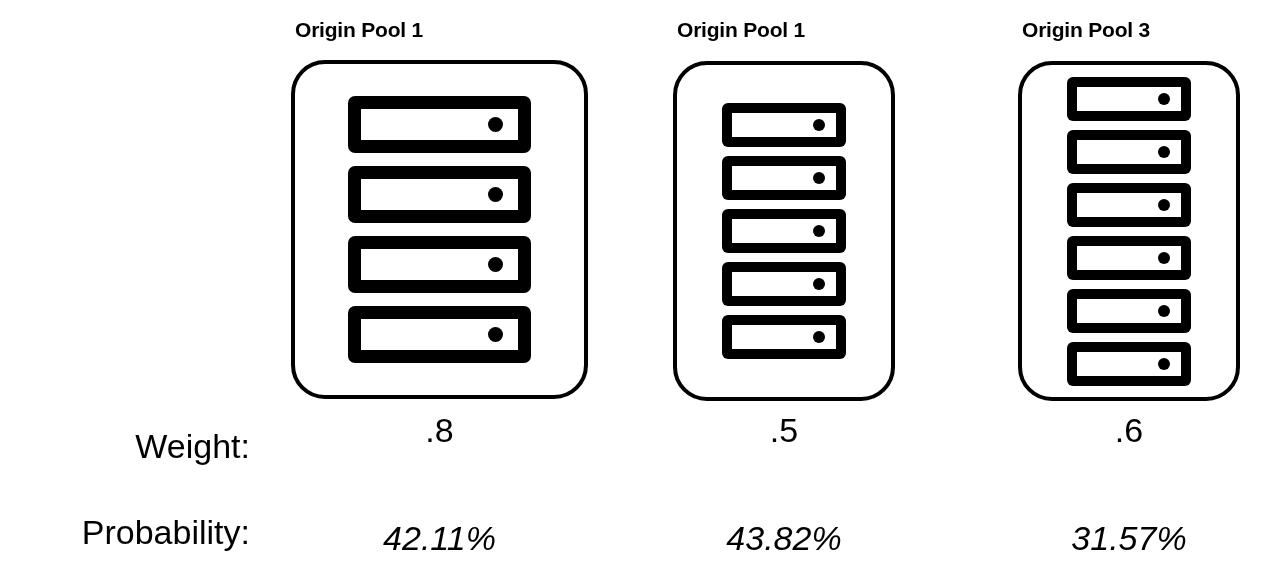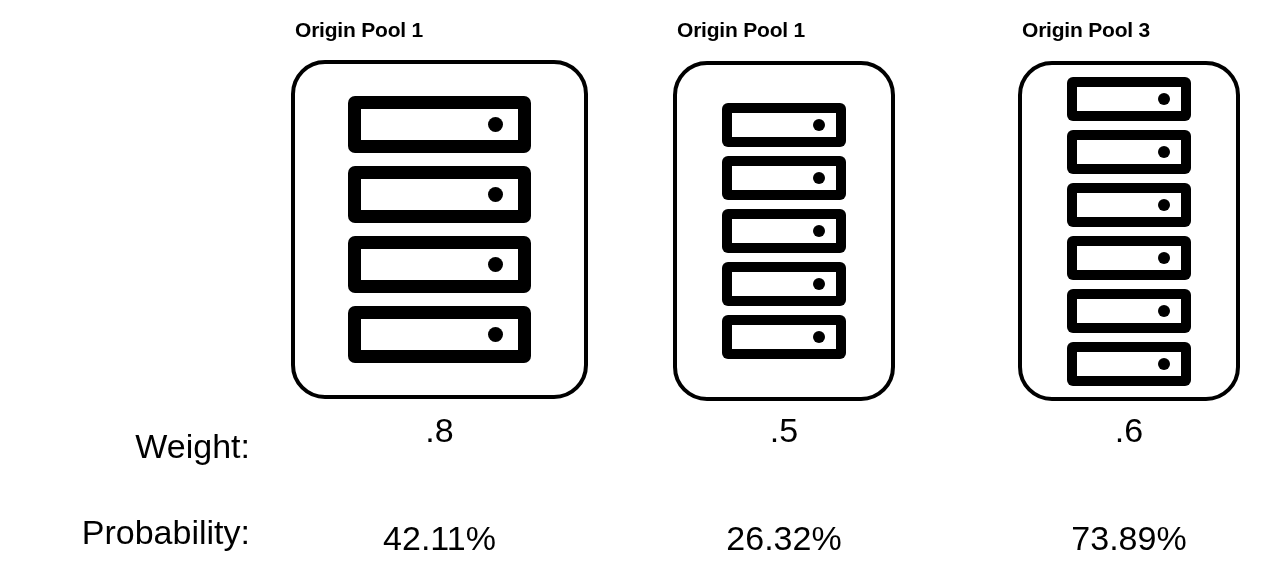--- a/index.html
+++ b/index.html
@@ -121,21 +121,21 @@
   #probability-label { left: 0; top: 512px; width: 250px; }
 
   .row-value {
     position: absolute;
     text-align: center;
     font-size: 34px;
     line-height: 40px;
     white-space: nowrap;
   }
   .weight-value { top: 410px; }
-  .probability-value { top: 518px; }
+  .probability-value { top: 518px; font-style: italic; }
 
   .val-c0 { left: 291px; width: 297px; }
   .val-c1 { left: 673px; width: 222px; }
   .val-c2 { left: 1018px; width: 222px; }
 </style>
 </head>
 <body>
 
 <div class="pool-col" id="pool-col-0">
   <div class="pool-title">Origin Pool 1</div>
@@ -230,14 +230,14 @@
   </div>
 </div>
 
 <div class="row-label" id="weight-label">Weight:</div>
 <div class="row-value weight-value val-c0">.8</div>
 <div class="row-value weight-value val-c1">.5</div>
 <div class="row-value weight-value val-c2">.6</div>
 
 <div class="row-label" id="probability-label">Probability:</div>
 <div class="row-value probability-value val-c0">42.11%</div>
-<div class="row-value probability-value val-c1">26.32%</div>
-<div class="row-value probability-value val-c2">73.89%</div>
+<div class="row-value probability-value val-c1">43.82%</div>
+<div class="row-value probability-value val-c2">31.57%</div>
 
 </body></html>

